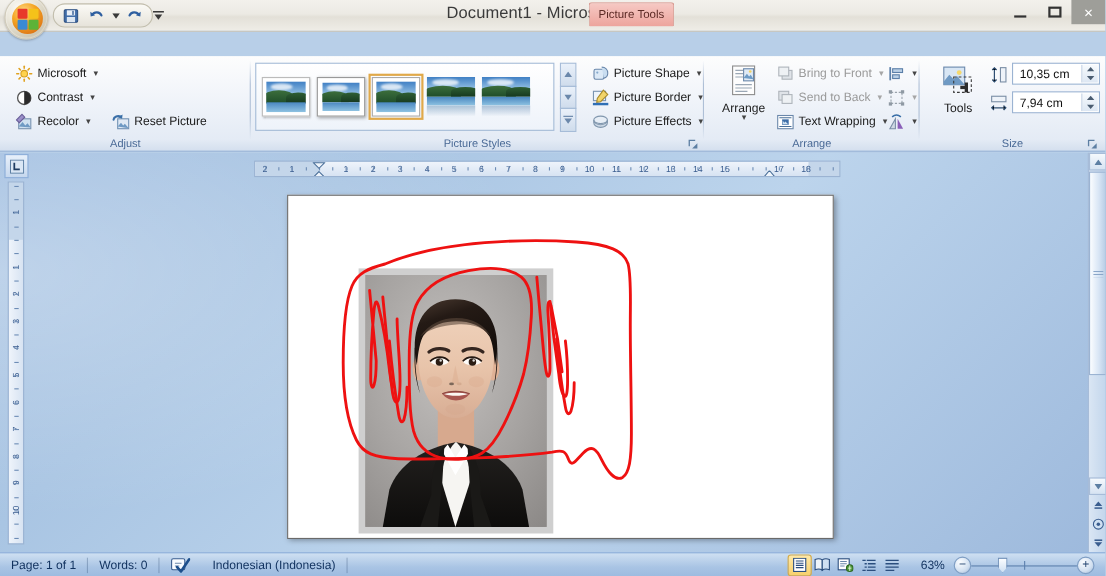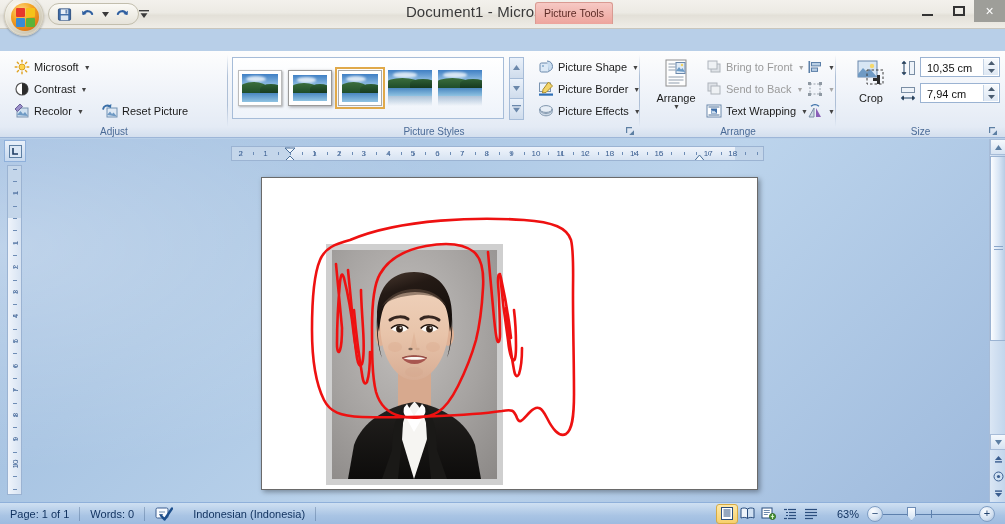--- a/index.html
+++ b/index.html
@@ -616,21 +616,21 @@
             <rect x="3" y="3" width="19" height="16" fill="#d8e6f4" stroke="#6b88ab"></rect>
             <path d="M3 16 L8 10 L12 14 L15 11 L22 19 L3 19 Z" fill="#6f9ac4"></path>
             <circle cx="17" cy="8" r="2.2" fill="#f5d86b"></circle>
             <rect x="12" y="12" width="16" height="14" fill="none" stroke="#3a3a3a" stroke-dasharray="2.5 2"></rect>
             <g fill="#2c2c2c">
               <rect x="18" y="20" width="7" height="3"></rect>
                 <rect x="22" y="17" width="3" height="9"></rect>
             </g>
           </svg>
         </span>
-        <span class="blabel">Crop</span>
+        <span class="blabel">Tools</span>
       </div>
 
       <span class="ico" style="position:absolute; left:64px; top:9px;">
         <svg width="16" height="16" viewBox="0 0 16 16">
           <rect x="9.5" y="1.5" width="5" height="13" fill="#eef3f9" stroke="#7a8ea5"></rect>
           <g stroke="#2f4f72" stroke-width="1.1">
             <path d="M4 2 v12"></path>
               <path d="M2 3.6 L4 1.6 L6 3.6"></path>
               <path d="M2 12.4 L4 14.4 L6 12.4"></path>
           </g>

